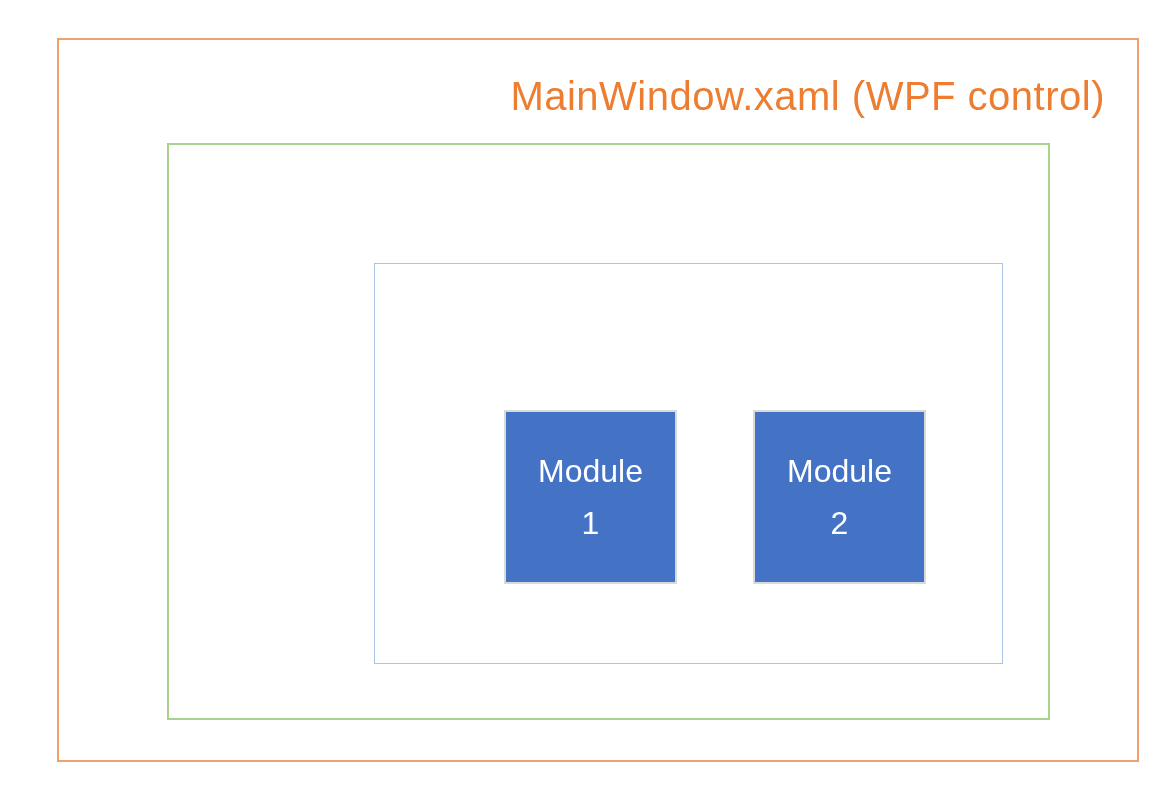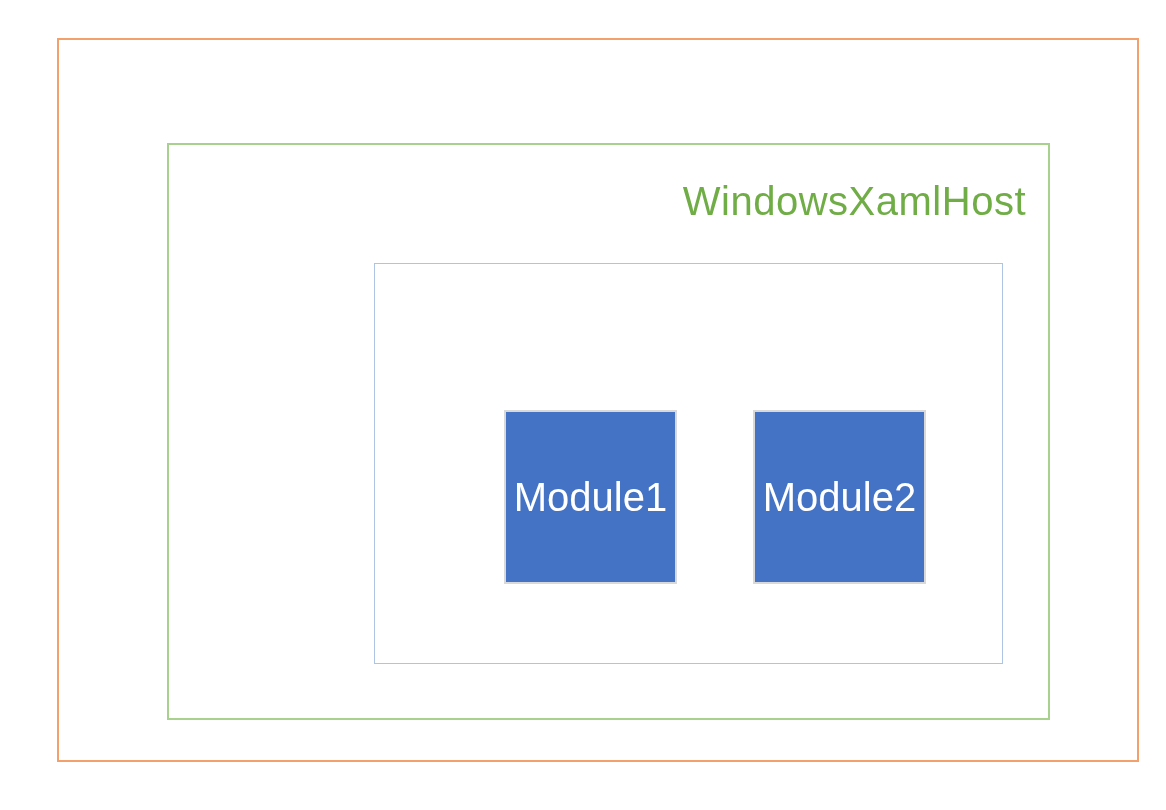--- a/index.html
+++ b/index.html
@@ -69,40 +69,40 @@
   }
   .module {
     position: absolute;
     top: 146px; 
     width: 173px;
     height: 174px;
     background: #4472C4;
     border: 2px solid #D9D9D9;
     box-sizing: border-box;
     display: flex;
-    flex-direction: row;
+    flex-direction: column;
     align-items: center;
     justify-content: center;
     color: #FFFFFF;
-    font-size: 40px;
+    font-size: 32px;
     line-height: 52px;
     text-align: center;
   }
   .module-1 { left: 129px; }
   .module-2 { left: 378px; }
 </style>
 </head>
 <body>
 
 <div class="canvas">
 
   <div class="box box-outer">
+    <div class="box-title title-outer">MainWindow.xaml (WPF control)</div>
 
     <div class="box box-host">
-      <div class="box-title title-host">WindowsXamlHost</div>
 
       <div class="box box-shell">
 
         <div class="module module-1">
           <span>Module</span>
           <span>1</span>
         </div>
 
         <div class="module module-2">
           <span>Module</span>

